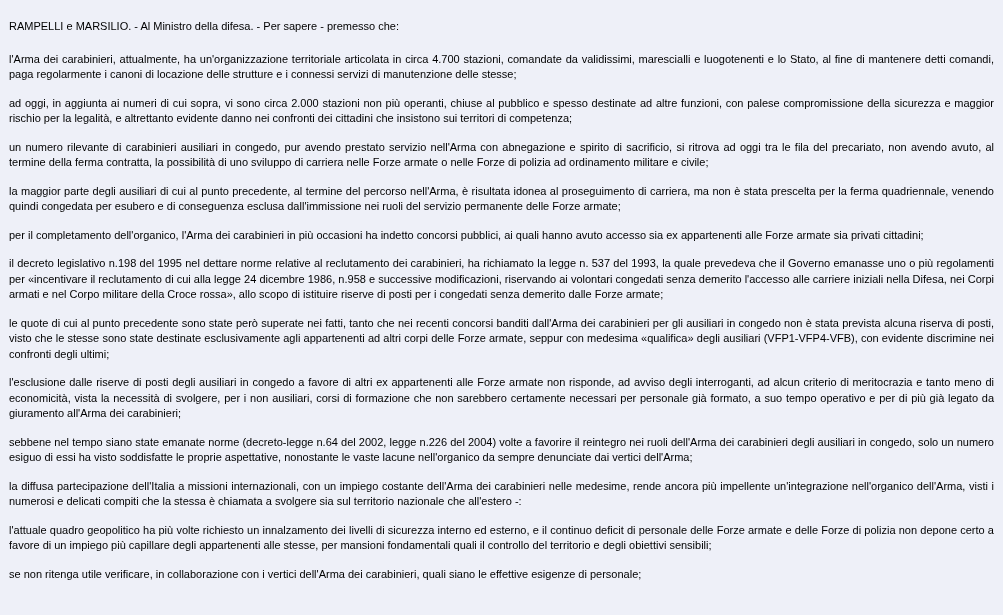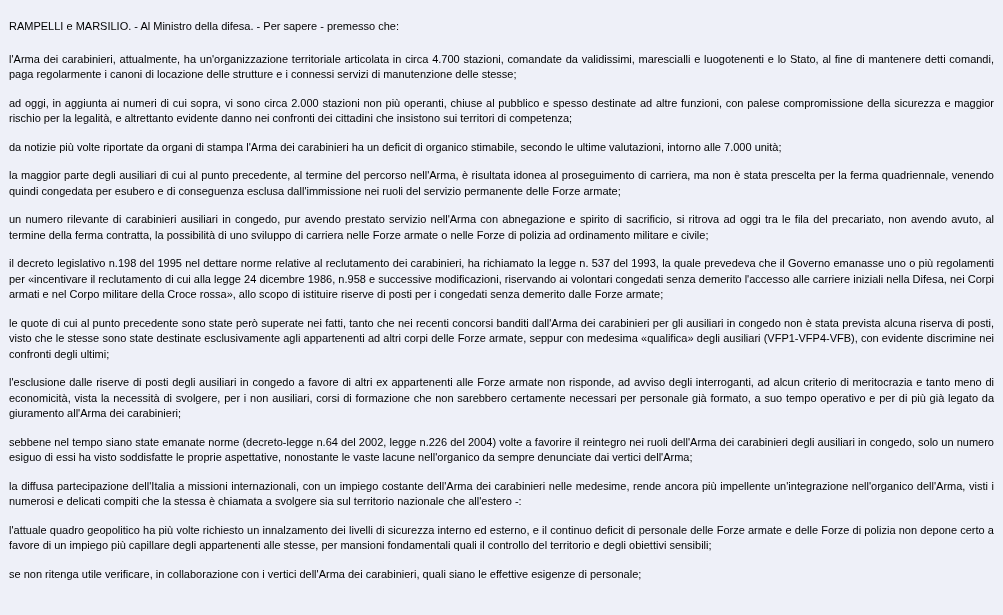--- a/index.html
+++ b/index.html
@@ -32,23 +32,23 @@
     margin-bottom: 17px;
   }
 </style>
 </head>
 <body>
 
 <div id="doc">
   <p class="para header-line">RAMPELLI e MARSILIO. - Al Ministro della difesa. - Per sapere - premesso che:</p>
   <p class="para">l'Arma dei carabinieri, attualmente, ha un'organizzazione territoriale articolata in circa 4.700 stazioni, comandate da validissimi, marescialli e luogotenenti e lo Stato, al fine di mantenere detti comandi, paga regolarmente i canoni di locazione delle strutture e i connessi servizi di manutenzione delle stesse;</p>
   <p class="para">ad oggi, in aggiunta ai numeri di cui sopra, vi sono circa 2.000 stazioni non più operanti, chiuse al pubblico e spesso destinate ad altre funzioni, con palese compromissione della sicurezza e maggior rischio per la legalità, e altrettanto evidente danno nei confronti dei cittadini che insistono sui territori di competenza;</p>
-  <p class="para">da notizie più volte riportate da organi di stampa l'Arma dei carabinieri ha un deficit di organico stimabile, secondo le ultime valutazioni, intorno alle 7.000 unità;</p>
+  <p class="para">un numero rilevante di carabinieri ausiliari in congedo, pur avendo prestato servizio nell'Arma con abnegazione e spirito di sacrificio, si ritrova ad oggi tra le fila del precariato, non avendo avuto, al termine della ferma contratta, la possibilità di uno sviluppo di carriera nelle Forze armate o nelle Forze di polizia ad ordinamento militare e civile;</p>
   <p class="para">la maggior parte degli ausiliari di cui al punto precedente, al termine del percorso nell'Arma, è risultata idonea al proseguimento di carriera, ma non è stata prescelta per la ferma quadriennale, venendo quindi congedata per esubero e di conseguenza esclusa dall'immissione nei ruoli del servizio permanente delle Forze armate;</p>
-  <p class="para">un numero rilevante di carabinieri ausiliari in congedo, pur avendo prestato servizio nell'Arma con abnegazione e spirito di sacrificio, si ritrova ad oggi tra le fila del precariato, non avendo avuto, al termine della ferma contratta, la possibilità di uno sviluppo di carriera nelle Forze armate o nelle Forze di polizia ad ordinamento militare e civile;</p>
+  <p class="para">per il completamento dell'organico, l'Arma dei carabinieri in più occasioni ha indetto concorsi pubblici, ai quali hanno avuto accesso sia ex appartenenti alle Forze armate sia privati cittadini;</p>
   <p class="para">il decreto legislativo n.198 del 1995 nel dettare norme relative al reclutamento dei carabinieri, ha richiamato la legge n. 537 del 1993, la quale prevedeva che il Governo emanasse uno o più regolamenti per «incentivare il reclutamento di cui alla legge 24 dicembre 1986, n.958 e successive modificazioni, riservando ai volontari congedati senza demerito l'accesso alle carriere iniziali nella Difesa, nei Corpi armati e nel Corpo militare della Croce rossa», allo scopo di istituire riserve di posti per i congedati senza demerito dalle Forze armate;</p>
   <p class="para">le quote di cui al punto precedente sono state però superate nei fatti, tanto che nei recenti concorsi banditi dall'Arma dei carabinieri per gli ausiliari in congedo non è stata prevista alcuna riserva di posti, visto che le stesse sono state destinate esclusivamente agli appartenenti ad altri corpi delle Forze armate, seppur con medesima «qualifica» degli ausiliari (VFP1-VFP4-VFB), con evidente discrimine nei confronti degli ultimi;</p>
   <p class="para">l'esclusione dalle riserve di posti degli ausiliari in congedo a favore di altri ex appartenenti alle Forze armate non risponde, ad avviso degli interroganti, ad alcun criterio di meritocrazia e tanto meno di economicità, vista la necessità di svolgere, per i non ausiliari, corsi di formazione che non sarebbero certamente necessari per personale già formato, a suo tempo operativo e per di più già legato da giuramento all'Arma dei carabinieri;</p>
   <p class="para">sebbene nel tempo siano state emanate norme (decreto-legge n.64 del 2002, legge n.226 del 2004) volte a favorire il reintegro nei ruoli dell'Arma dei carabinieri degli ausiliari in congedo, solo un numero esiguo di essi ha visto soddisfatte le proprie aspettative, nonostante le vaste lacune nell'organico da sempre denunciate dai vertici dell'Arma;</p>
   <p class="para">la diffusa partecipazione dell'Italia a missioni internazionali, con un impiego costante dell'Arma dei carabinieri nelle medesime, rende ancora più impellente un'integrazione nell'organico dell'Arma, visti i numerosi e delicati compiti che la stessa è chiamata a svolgere sia sul territorio nazionale che all'estero -:</p>
   <p class="para">l'attuale quadro geopolitico ha più volte richiesto un innalzamento dei livelli di sicurezza interno ed esterno, e il continuo deficit di personale delle Forze armate e delle Forze di polizia non depone certo a favore di un impiego più capillare degli appartenenti alle stesse, per mansioni fondamentali quali il controllo del territorio e degli obiettivi sensibili;</p>
   <p class="para">se non ritenga utile verificare, in collaborazione con i vertici dell'Arma dei carabinieri, quali siano le effettive esigenze di personale;</p>
 
 </div>
 

